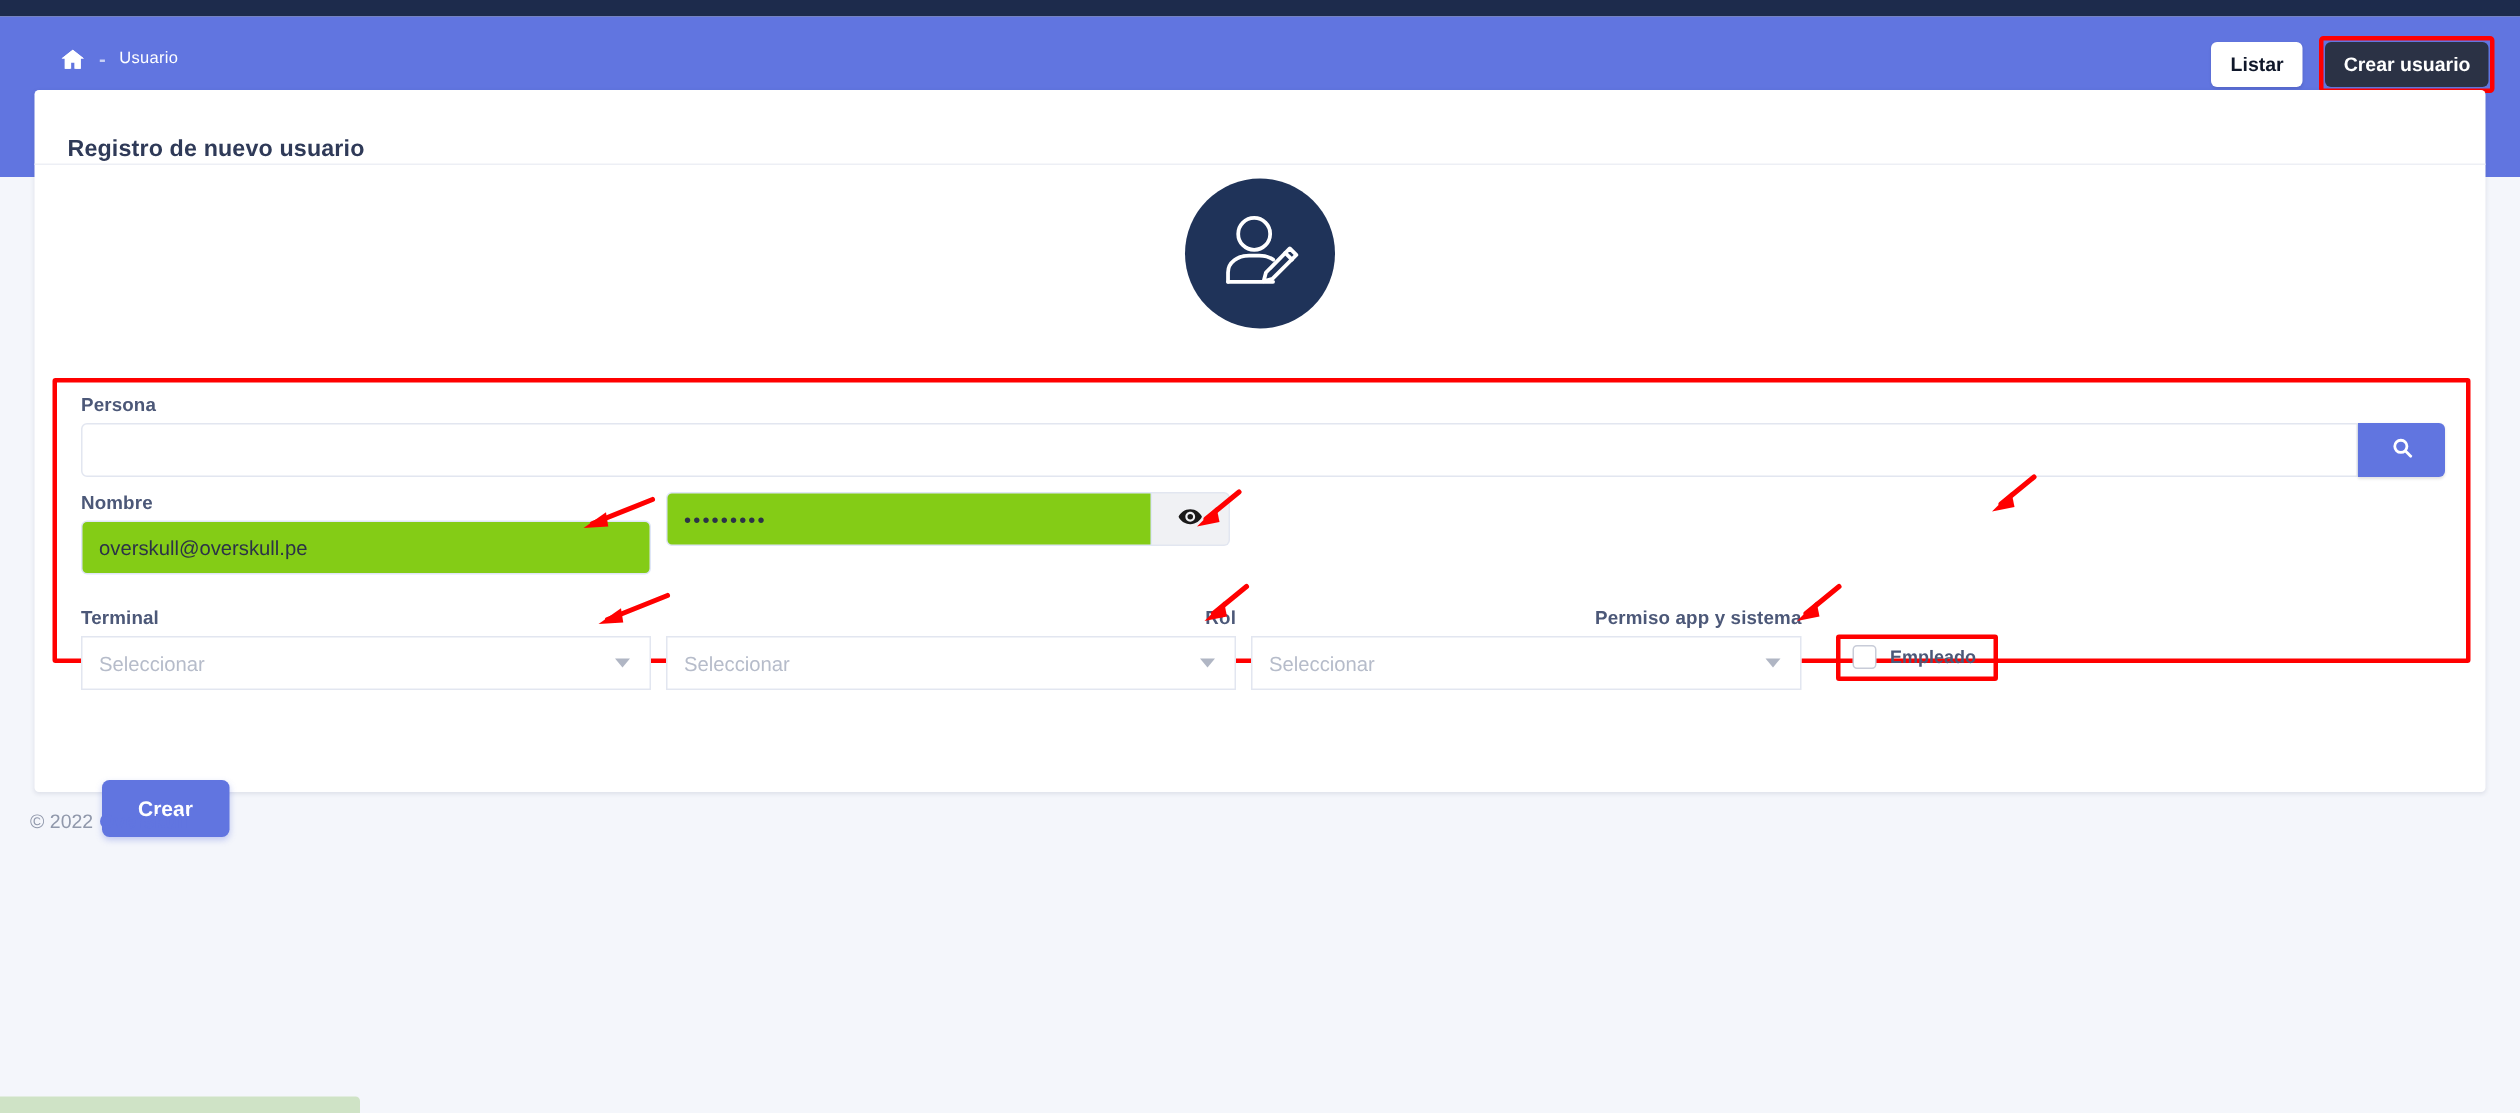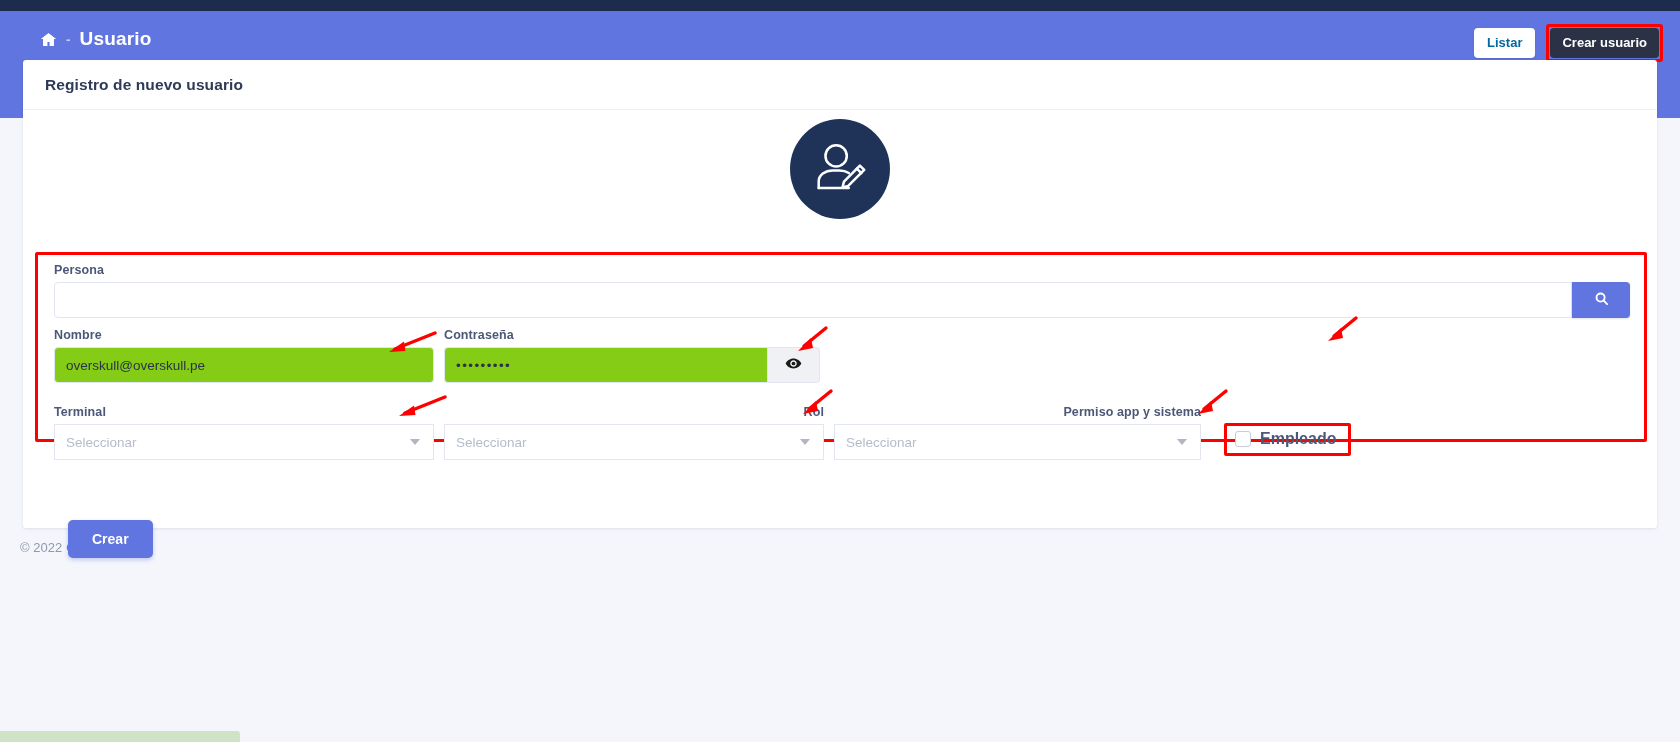--- a/index.html
+++ b/index.html
@@ -25,28 +25,28 @@
     background: #6175e0;
   }
   .breadcrumb {
     position: absolute; left: 40px; top: 16px;
     height: 24px;
     display: flex; align-items: center; gap: 9px;
     color: #ffffff;
   }
   .bc-home { display: block; width: 17px; height: 17px; }
   .bc-sep { color: #c9d1f5; font-size: 13.5px; font-weight: bold; }
-  .bc-title { font-size: 19px; font-weight: bold; letter-spacing: .2px; }
+  .bc-title { font-size: 11px; font-weight: normal; letter-spacing: .2px; }
 
   .hdr-actions {
     position: absolute; right: 17px; top: 13px;
     display: flex; align-items: center; gap: 11px;
   }
   .btn-listar {
-    background: #ffffff; color: #0369a1;
+    background: #ffffff; color: #0f172a;
     border: none; border-radius: 4px;
     font-size: 13px; font-weight: bold;
     padding: 7px 13px 8px; cursor: pointer;
     font-family: "Liberation Sans", sans-serif;
     box-shadow: 0 1px 2px rgba(0,0,0,.10);
   }
   .crear-wrap {
     border: 3px solid #ff0000;
     border-radius: 3px;
     padding: 1px;
@@ -64,21 +64,21 @@
   .card {
     position: absolute; left: 23px; top: 60px;
     width: 1634px; height: 468px;
     background: #ffffff;
     border-radius: 3px;
     box-shadow: 0 1px 3px rgba(30,40,80,.10);
   }
   .card-head {
     height: 50px;
     border-bottom: 1px solid #edeff5;
-    display: flex; align-items: center;
+    display: flex; align-items: flex-end;
     padding-left: 22px;
   }
   .card-title {
     font-size: 15.5px; font-weight: bold; color: #2f3a58;
     letter-spacing: .1px;
   }
 
   
   .avatar-zone {
     height: 118px;
@@ -174,21 +174,21 @@
   .emp-wrap {
     display: inline-flex; align-items: center; gap: 9px;
     border: 3px solid #ff0000; border-radius: 2px;
     padding: 4px 12px 5px 8px;
   }
   .emp-box {
     width: 16px; height: 16px;
     border: 1px solid #c8ccd8; border-radius: 3px;
     background: #fff; cursor: pointer; flex: 0 0 16px;
   }
-  .emp-label { font-size: 16px; font-weight: bold; color: #4c5878; cursor: pointer; }
+  .emp-label { font-size: 12px; font-weight: bold; color: #4c5878; cursor: pointer; }
 
   
   .btn-crear {
     position: absolute; left: 45px; top: 460px;
     background: #6175e0; color: #ffffff;
     border: none; border-radius: 5px;
     font-size: 14px; font-weight: bold;
     padding: 11px 24px; cursor: pointer;
     font-family: "Liberation Sans", sans-serif;
     box-shadow: 0 2px 4px rgba(97,117,224,.35);
@@ -277,21 +277,20 @@
     </div>
 
     <div class="row2">
       <div class="col-nombre">
         <label class="fld-label">Nombre</label>
         <input class="inp filled" type="text" value="overskull@overskull.pe" style="">
       </div>
 
 
       <div class="col-pass">
-        <label class="fld-label">Contraseña</label>
         <div class="pass-group">
           <input class="inp filled" type="text" value="•••••••••" style="">
           <button class="btn-eye">
             <span>
               <svg viewBox="0 0 24 24" fill="#1a1a1a">
                 <path d="M12 5C6.8 5 2.6 8.4 1 12c1.6 3.6 5.8 7 11 7s9.4-3.4 11-7c-1.6-3.6-5.8-7-11-7zm0 11.6c-2.6 0-4.6-2.1-4.6-4.6S9.4 7.4 12 7.4s4.6 2.1 4.6 4.6-2 4.6-4.6 4.6z"></path>
                 <circle cx="12" cy="12" r="2.6"></circle>
               </svg>
             </span>
           </button>

